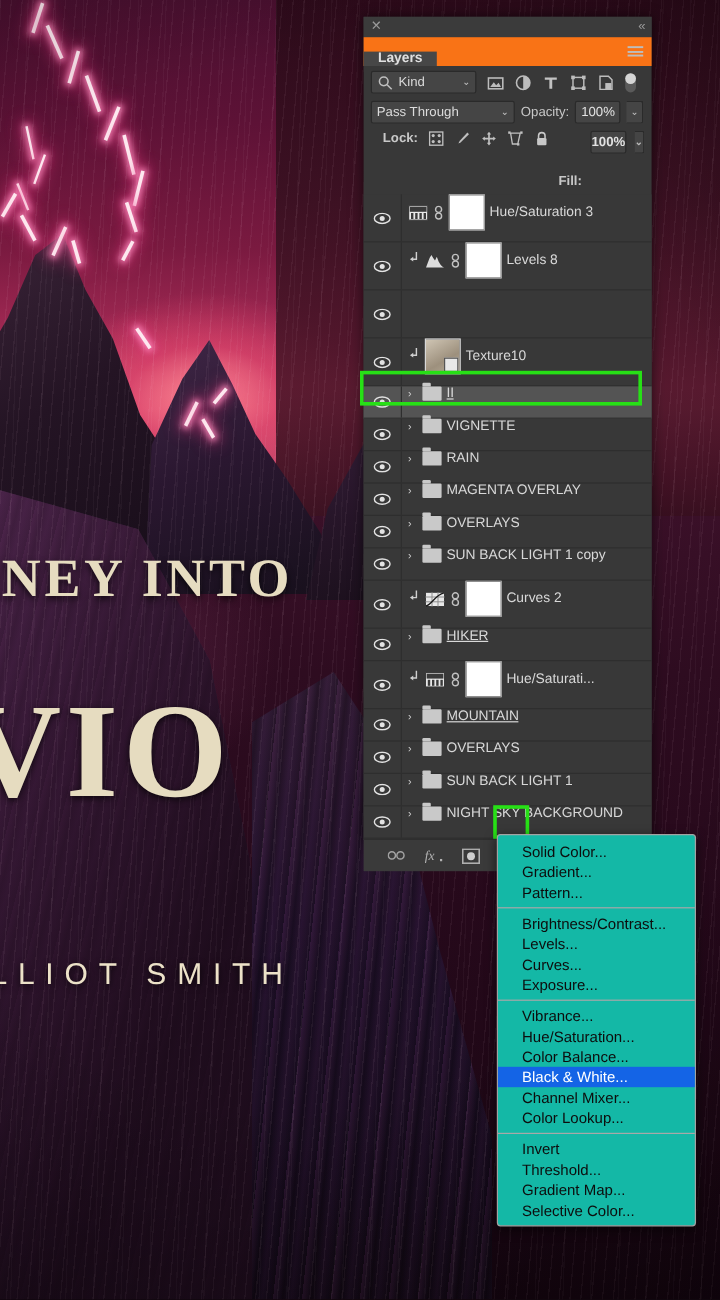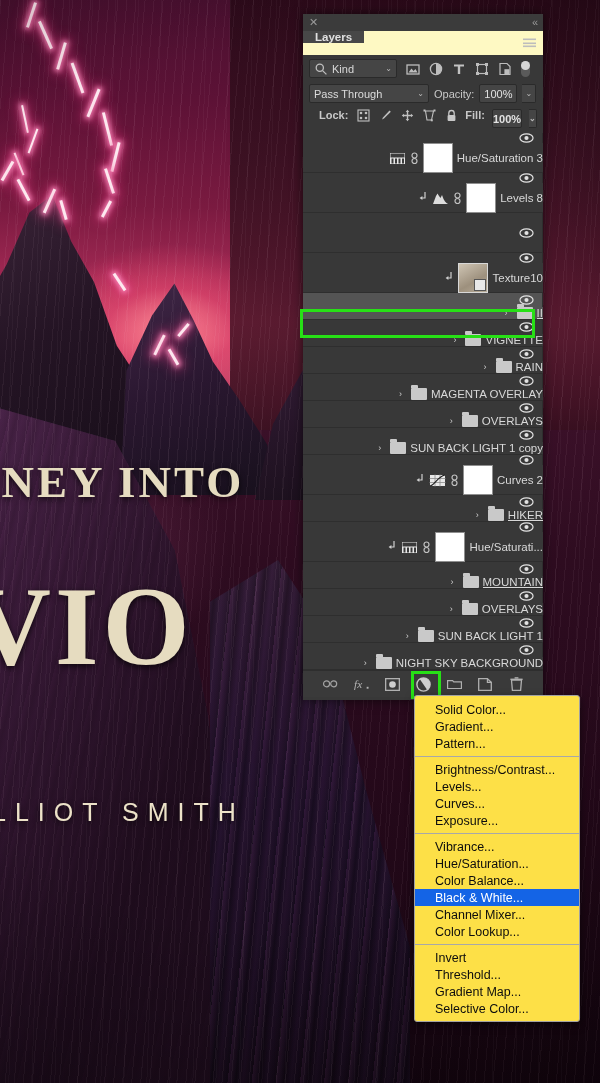--- a/index.html
+++ b/index.html
@@ -91,21 +91,21 @@
     background:#383838;color:#d4d4d4;font-size:11px;
     box-shadow:0 0 10px rgba(0,0,0,.6);
   }
   .panel-titlebar{
     height:17px;background:#3b3b3b;display:flex;align-items:center;
     justify-content:space-between;padding:0 6px;box-sizing:border-box;
   }
   .tb-close{color:#9a9a9a;font-size:11px;line-height:1;cursor:pointer;}
   .tb-collapse{color:#9a9a9a;font-size:11px;line-height:1;letter-spacing:-1px;cursor:pointer;}
 
-  .tabbar{height:24px;background:#fef9c3;display:flex;align-items:flex-start;position:relative;}
+  .tabbar{height:24px;background:#f97316;display:flex;align-items:flex-end;position:relative;}
   .tab{
     background:#474747;color:#e0e0e0;font-size:11.5px;font-weight:700;
     display:flex;align-items:center;padding:0 12px;cursor:pointer;
   }
   .tab-menu{
     position:absolute;right:7px;top:50%;transform:translateY(-50%);
     width:13px;height:9px;cursor:pointer;
     background:linear-gradient(#bdbdbd,#bdbdbd) 0 0/100% 1.6px no-repeat,
                linear-gradient(#bdbdbd,#bdbdbd) 0 3.6px/100% 1.6px no-repeat,
                linear-gradient(#bdbdbd,#bdbdbd) 0 7.2px/100% 1.6px no-repeat;
@@ -141,22 +141,22 @@
     width:14px;height:19px;background:#454545;border:1px solid #2a2a2a;border-left:none;
     border-radius:0 2px 2px 0;display:flex;align-items:center;justify-content:center;
     font-size:8px;color:#bbb;cursor:pointer;box-sizing:border-box;
   }
   .lock-row{display:flex;align-items:flex-start;padding:2px 16px 5px;gap:7px;font-weight:bold;}
   .lock-icons{display:flex;align-items:center;gap:9px;margin-left:2px;}
   .lockicon{width:13px;height:13px;cursor:pointer;opacity:.9;}
 
   .layer-list{background:#383838;position:relative;}
   .layer-row{
-    display:flex;align-items:flex-end;height:27px;box-sizing:border-box;
-    border-bottom:1px solid #2e2e2e;cursor:pointer;position:relative;flex-direction:column;
+    display:flex;align-items:flex-start;height:27px;box-sizing:border-box;
+    border-bottom:1px solid #2e2e2e;cursor:pointer;position:relative;
   }
   .layer-row.tall{height:40px;}
   .layer-row.selected{background:#545454;}
   .eye-cell{
     width:31px;min-width:31px;height:100%;display:flex;align-items:center;justify-content:center;
     border-right:1px solid #2e2e2e;cursor:pointer;
   }
   .eye{width:15px;height:10px;}
   .row-body{display:flex;align-items:center;gap:4px;padding-left:5px;flex:1;min-width:0;}
   .disc-arrow{font-size:9px;color:#cfcfcf;width:8px;cursor:pointer;}
@@ -190,21 +190,21 @@
   }
   .fbtn{width:15px;height:15px;cursor:pointer;opacity:.85;display:flex;align-items:center;justify-content:center;}
 
   .green-box{
     position:absolute;border:3px solid #27e016;box-sizing:border-box;pointer-events:none;z-index:30;
   }
 
   
   #adjust-menu{
     position:absolute;left:414px;top:695px;width:166px;
-    background:#fde047;border:1px solid #a2a2a2;border-radius:3px;
+    background:#14b8a6;border:1px solid #a2a2a2;border-radius:3px;
     box-shadow:0 3px 9px rgba(0,0,0,.55);padding:5px 0 4px;box-sizing:border-box;
     font-size:12.5px;color:#0d0d0d;z-index:40;
   }
   .menu-item{
     height:17px;display:flex;align-items:center;padding:0 9px 0 20px;
     white-space:nowrap;cursor:default;box-sizing:border-box;
   }
   .menu-item.highlight{background:#1464e6;color:#ffffff;}
   .menu-sep{height:1px;background:#a8a8a8;margin:4px 0 4px;}
 </style>
@@ -331,21 +331,21 @@
           <path d="M2.5 2 L10.5 2 L8.5 11 L4 11 Z" fill="none" stroke="#cfcfcf" stroke-width="1.1"></path>
           <rect x="0.5" y="0.5" width="2" height="2" fill="#cfcfcf"></rect>
           <rect x="10.5" y="0.5" width="2" height="2" fill="#cfcfcf"></rect>
           <rect x="7.8" y="10.3" width="2" height="2" fill="#cfcfcf"></rect>
         </svg>
       <svg class="lockicon" viewBox="0 0 13 13">
           <path d="M3.8 6 V4.2 A2.7 2.7 0 0 1 9.2 4.2 V6" fill="none" stroke="#d8d8d8" stroke-width="1.3"></path>
           <rect x="2.6" y="6" width="7.8" height="6" rx="1" fill="#d8d8d8"></rect>
         </svg>
     </div>
-    <span class="lbl" style="margin-left:auto;">Fill:</span>
+    <span class="lbl" style="margin-left:auto;margin-top:36px;">Fill:</span>
     <div class="numbox">100%</div>
     <div class="stepper">⌄</div>
   </div>
 
   <div class="layer-list" id="layer-list">
       <div class="layer-row tall">
         <div class="eye-cell">
           <svg class="eye" viewBox="0 0 16 11">
             <ellipse cx="8" cy="5.5" rx="7.2" ry="4.6" fill="none" stroke="#e2e2e2" stroke-width="1.3"></ellipse>
             <circle cx="8" cy="5.5" r="2.3" fill="#e2e2e2"></circle>

